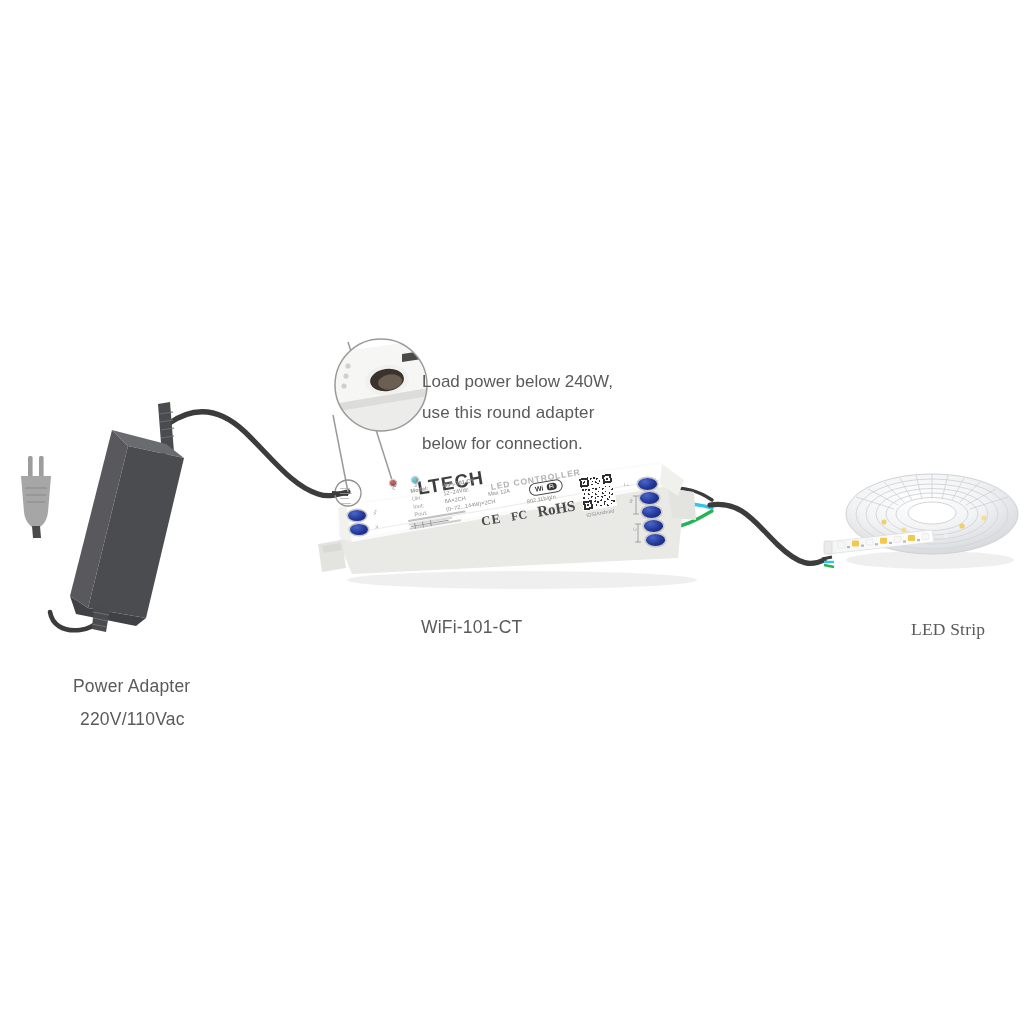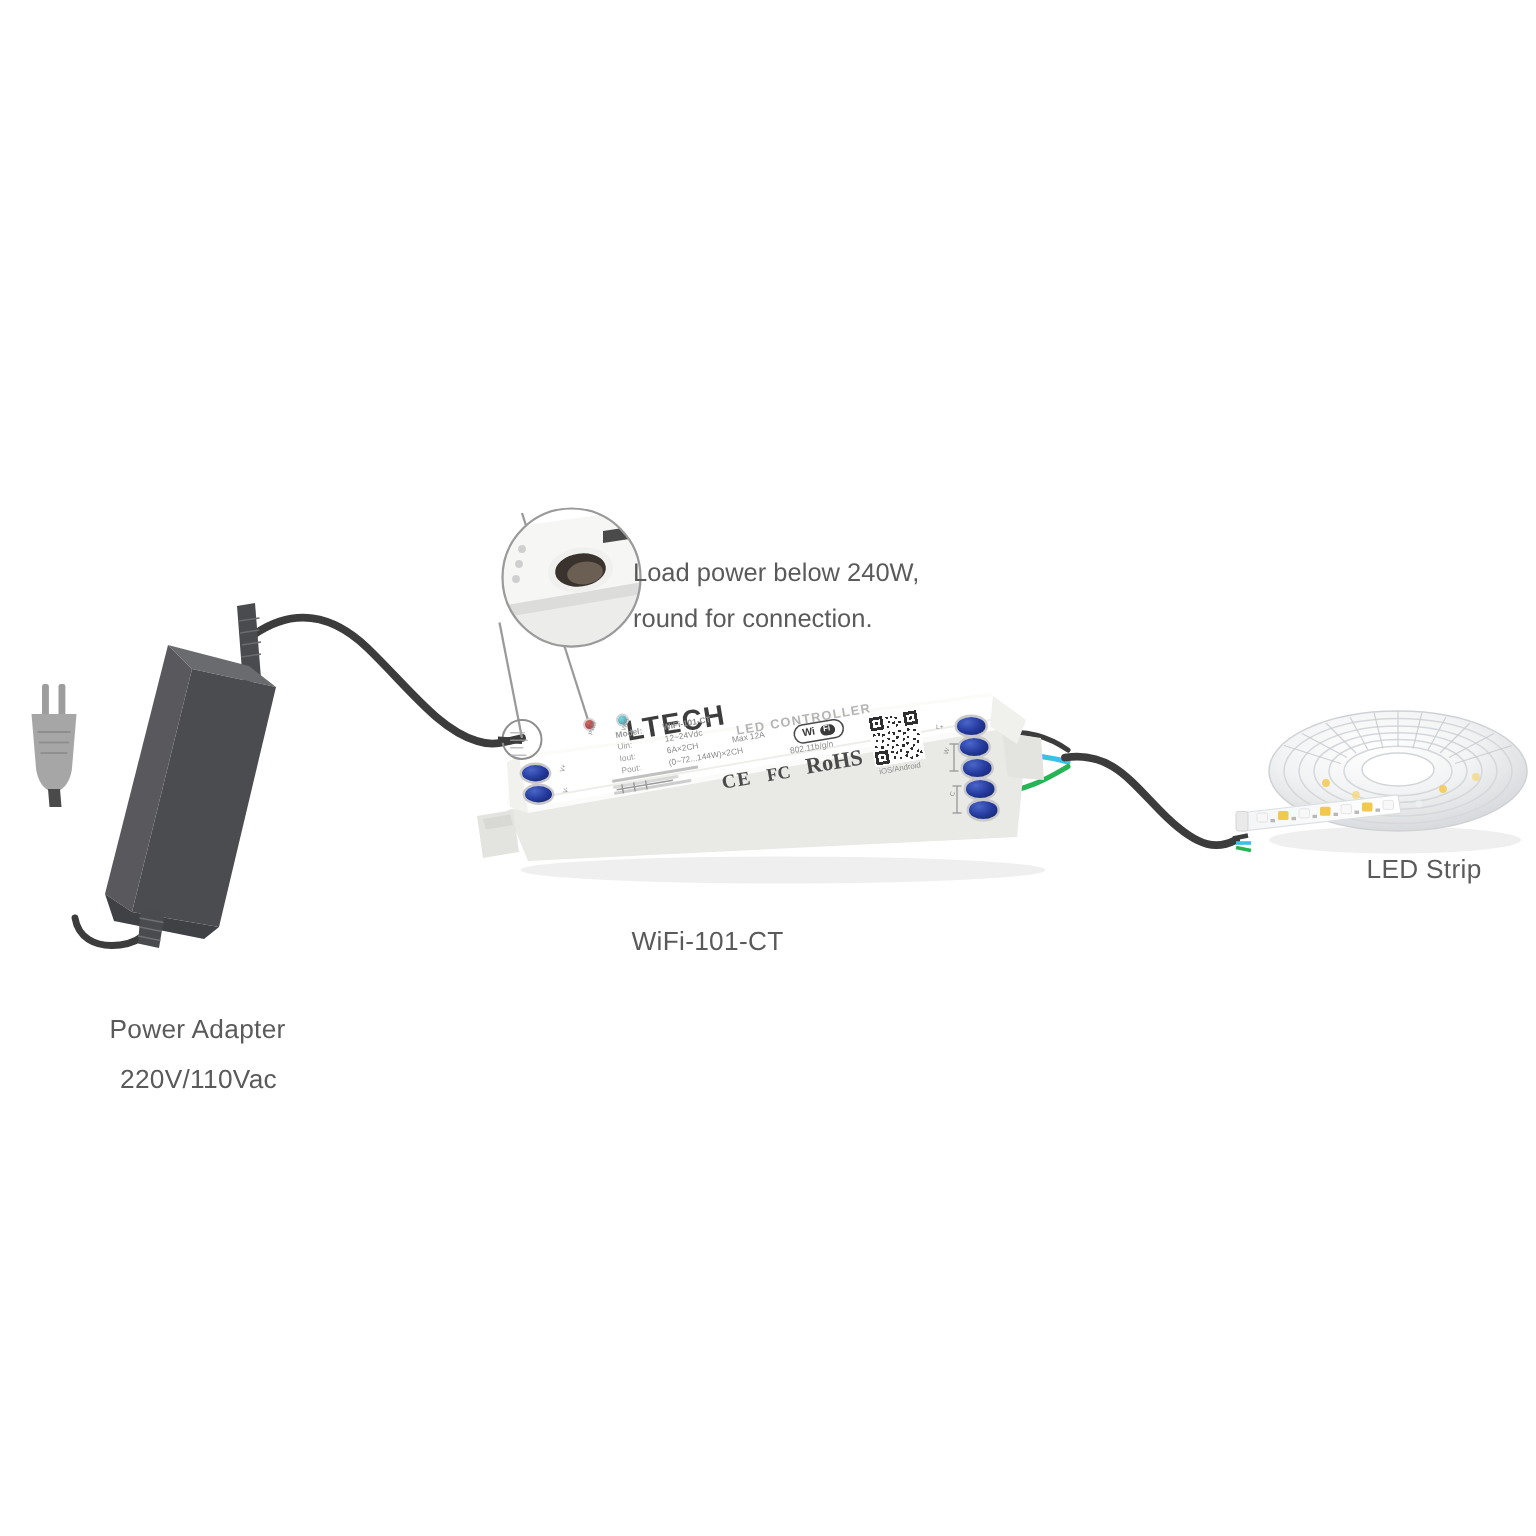--- a/index.html
+++ b/index.html
@@ -165,21 +165,22 @@
 
       <circle cx="16" cy="30" r="2.6" fill="#cfcfcf"></circle>
       <circle cx="14" cy="40" r="2.6" fill="#cfcfcf"></circle>
       <circle cx="12" cy="50" r="2.6" fill="#cfcfcf"></circle>
     </g>
     <circle cx="49" cy="49" r="46" fill="none" stroke="#9a9a9a" stroke-width="1.5"></circle>
   </svg>
 
   <div class="abs" style="left:422px; top:366px; width:250px;">
     <div class="callout-line">Load power below 240W,</div>
-    <div class="callout-line">round for connection.</div>
+    <div class="callout-line justify">use  this  round  adapter</div>
+    <div class="callout-line">below for connection.</div>
   </div>
 
   <div class="abs" style="left:312px; top:462px; width:400px; height:132px;">
     <svg width="400" height="132" style="position:absolute;left:0;top:0;">
 
       <ellipse cx="210" cy="118" rx="175" ry="9" fill="#00000010"></ellipse>
 
       <path d="M26,78 L352,20 L372,36 L366,96 L40,112 Z" fill="#e9e9e6"></path>
 
       <path d="M6,82 L30,78 L34,106 L10,110 Z" fill="#e3e3e0"></path>
@@ -434,15 +435,15 @@
     </g>
 
     <rect x="12" y="73" width="8" height="13" rx="1.5" fill="#eaeaea" stroke="#d2d2d2" stroke-width=".6"></rect>
   </svg>
 
   <div class="abs caption" style="left:62px; top:676px;margin-left:11px;">Power Adapter</div>
   <div class="abs caption" style="left:80px; top:709px;">220V/110Vac</div>
 
   <div class="abs caption" style="left:421px; top:617px;">WiFi-101-CT</div>
 
-  <div class="abs caption" style="left:911px; top:569px;">LED Strip</div>
+  <div class="abs caption" style="left:911px; top:619px;font-family:Liberation Serif, serif;">LED Strip</div>
 
 </div>
 
 </body></html>

